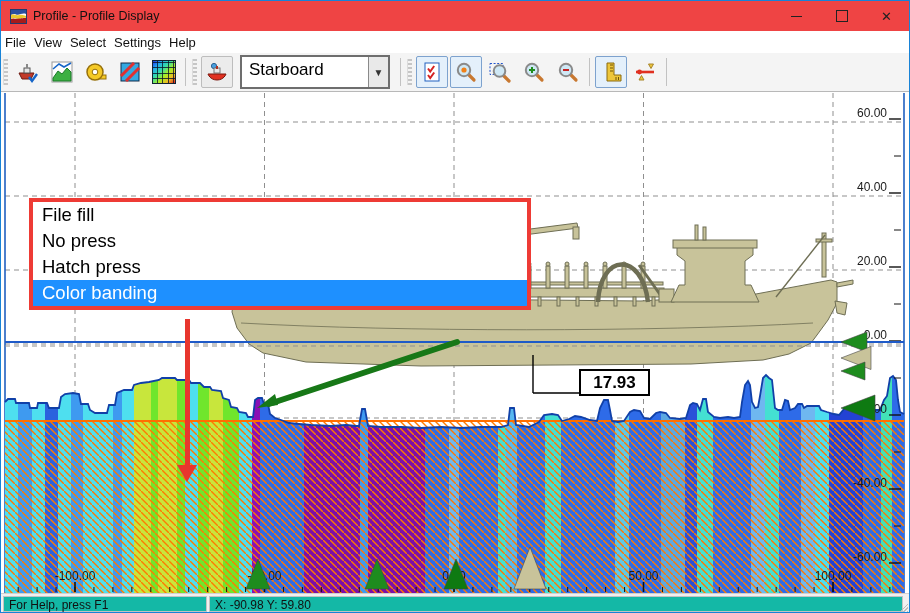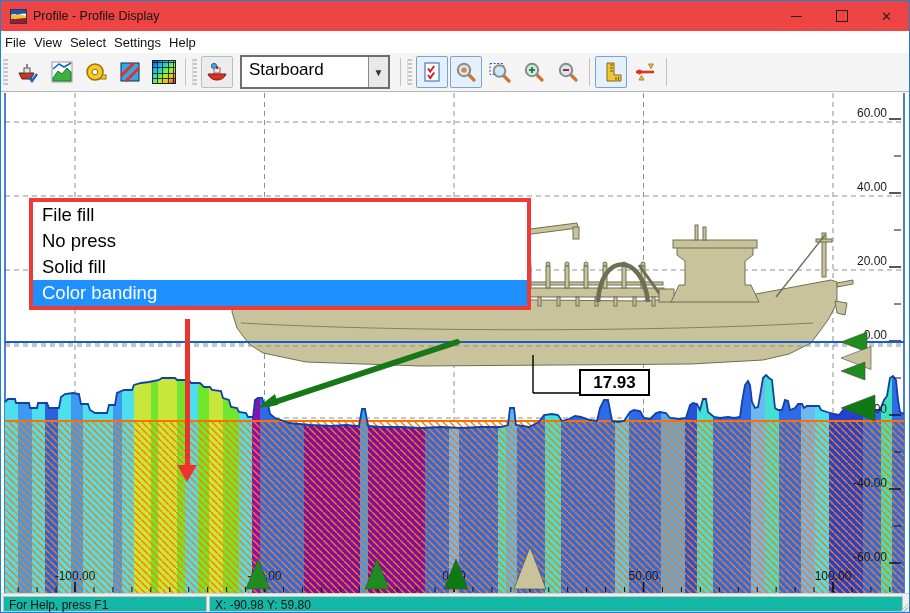--- a/index.html
+++ b/index.html
@@ -449,21 +449,21 @@
           <line x1="532" y1="354" x2="532" y2="392" stroke="#000" stroke-width="1.4"></line>
           <line x1="532" y1="392" x2="579" y2="392" stroke="#000" stroke-width="1.4"></line>
           <rect x="579" y="369" width="69" height="25" fill="#fff" stroke="#000" stroke-width="2"></rect>
           <text x="613.5" y="387" text-anchor="middle" font-size="17" font-weight="bold" fill="#000" font-family="&quot;Liberation Sans&quot;,sans-serif">17.93</text>
         </g>
     </svg>
 
     <div class="ctxmenu">
       <div class="ctxitem">File fill</div>
       <div class="ctxitem">No press</div>
-      <div class="ctxitem">Solid fill</div>
+      <div class="ctxitem">Hatch press</div>
       <div class="ctxitem sel">Color banding</div>
     </div>
     <div class="redarrow-line"></div>
     <div class="redarrow-head"></div>
   </div>
 
   <div class="statusbar">
     <div class="spanel" style="left:2px;width:204px;">
       <span>For Help, press F1</span>
     </div>

